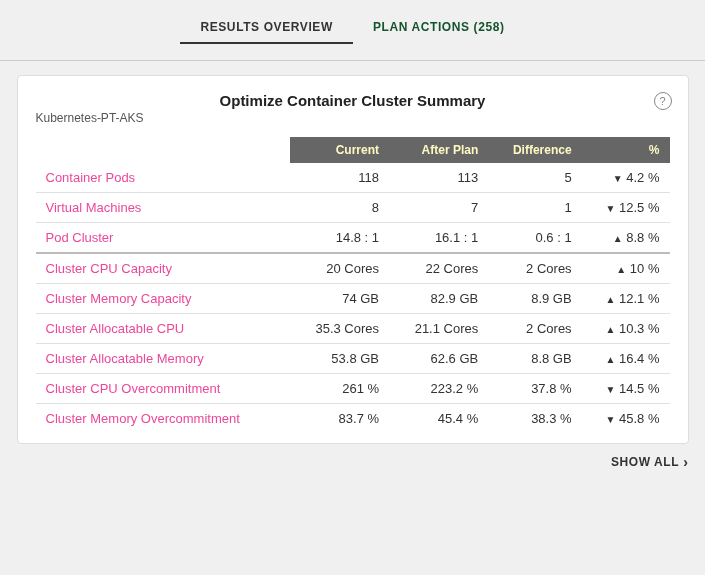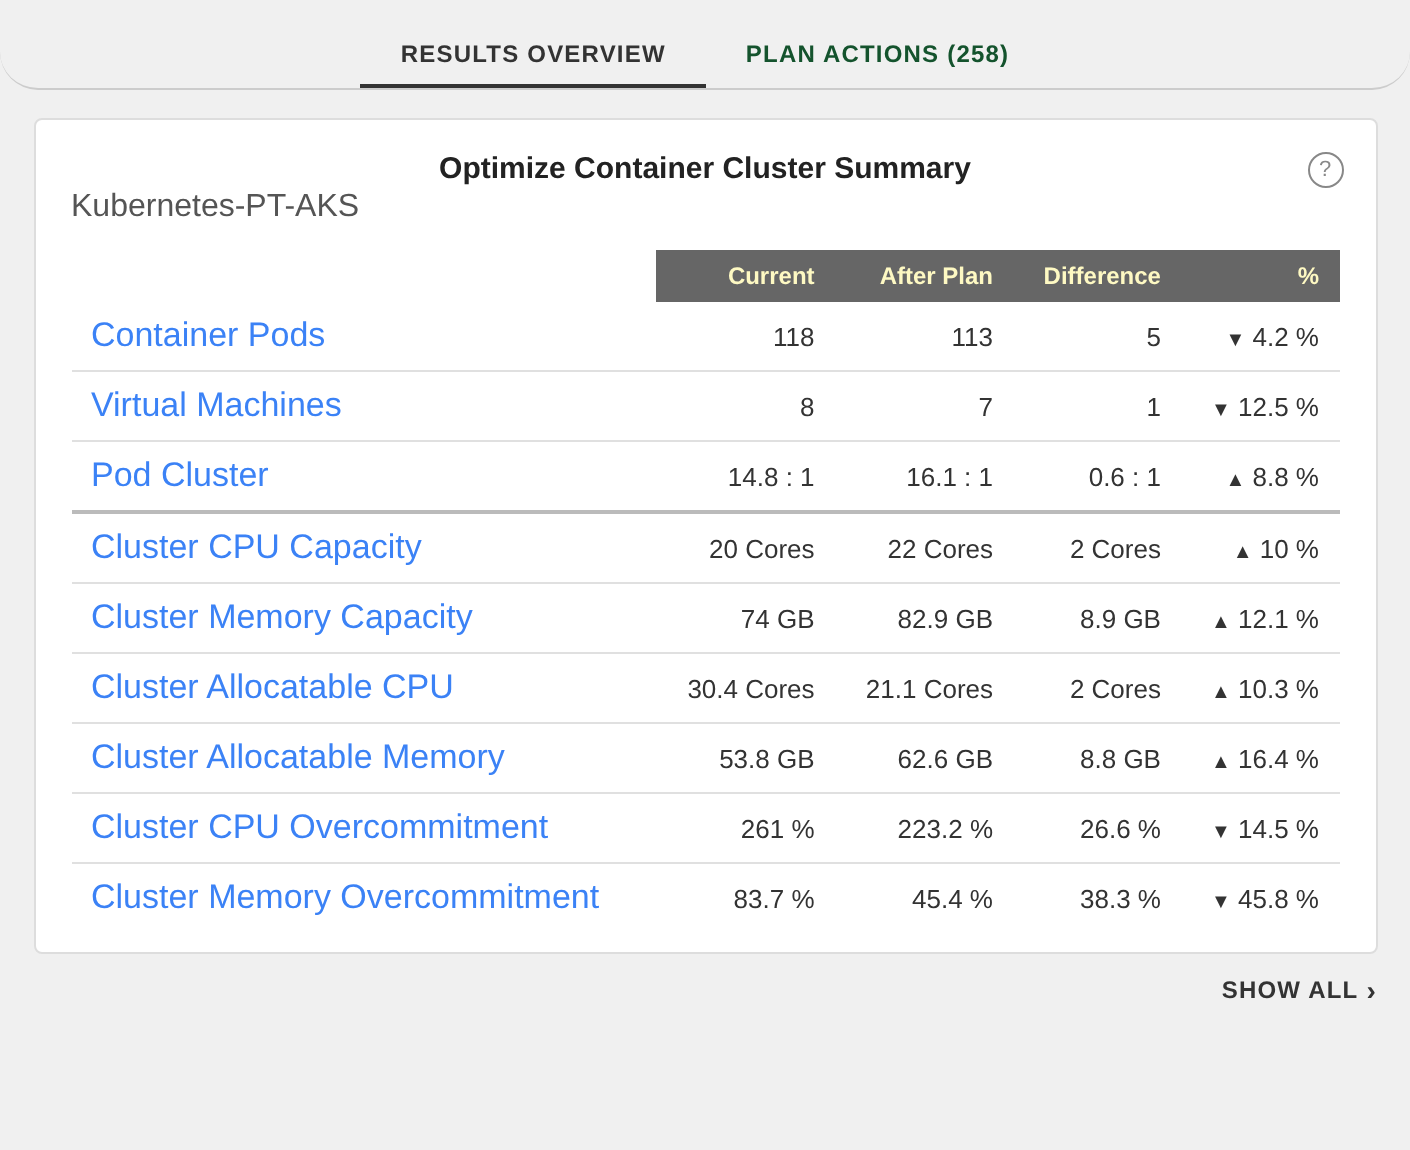--- a/index.html
+++ b/index.html
@@ -9,27 +9,26 @@
       width: 705px;
       min-height: 575px;
       display: flex;
       flex-direction: column;
       align-items: center;
     }
 
     .top-tabs {
       display: flex;
       gap: 0;
-      padding: 12px 0 0 0;
+      padding: 12px 0 16px 0;
       width: 100%;
       justify-content: center;
       background: #f0f0f0;
       border-bottom: 1px solid #ccc;
       margin-bottom: 14px;
-      border-radius: 19px;
     }
 
     .tab {
       padding: 8px 20px;
       font-size: 12px;
       font-weight: 600;
       letter-spacing: 0.05em;
       color: #14532d;
       cursor: pointer;
       border-bottom: 2px solid transparent;
@@ -52,21 +51,21 @@
 
     .card-title {
       font-size: 15px;
       font-weight: 700;
       color: #222;
       margin-bottom: 2px;
       text-align: center;
     }
 
     .card-subtitle {
-      font-size: 16px;
+      font-size: 12px;
       color: #555;
       margin-bottom: 12px;
     }
 
     .help-icon {
       position: absolute;
       top: 16px;
       right: 16px;
       width: 18px;
       height: 18px;
@@ -110,22 +109,22 @@
 
     tbody td {
       padding: 7px 10px;
       color: #333;
       text-align: right;
       vertical-align: middle;
     }
 
     tbody td:first-child {
       text-align: left;
-      color: #3b82f6;
-      font-size: 17px;
+      color: #ec4899;
+      font-size: 13px;
     }
 
     .section-divider td {
       border-top: 2px solid #bbb;
     }
 
     .pct-cell {
       white-space: nowrap;
     }
 
@@ -233,21 +232,21 @@
       <td>74 GB</td>
       <td>82.9 GB</td>
       <td>8.9 GB</td>
       <td class="pct-cell">
         <span class="arrow-up">▲</span>
         12.1 %
       </td>
     </tr>
         <tr>
       <td>Cluster Allocatable CPU</td>
-      <td>30.4 Cores</td>
+      <td>35.3 Cores</td>
       <td>21.1 Cores</td>
       <td>2 Cores</td>
       <td class="pct-cell">
         <span class="arrow-up">▲</span>
         10.3 %
       </td>
     </tr>
         <tr>
       <td>Cluster Allocatable Memory</td>
       <td>53.8 GB</td>
@@ -255,21 +254,21 @@
       <td>8.8 GB</td>
       <td class="pct-cell">
         <span class="arrow-up">▲</span>
         16.4 %
       </td>
     </tr>
         <tr>
       <td>Cluster CPU Overcommitment</td>
       <td>261 %</td>
       <td>223.2 %</td>
-      <td>26.6 %</td>
+      <td>37.8 %</td>
       <td class="pct-cell">
         <span class="arrow-down">▼</span>
         14.5 %
       </td>
     </tr>
         <tr>
       <td>Cluster Memory Overcommitment</td>
       <td>83.7 %</td>
       <td>45.4 %</td>
       <td>38.3 %</td>

